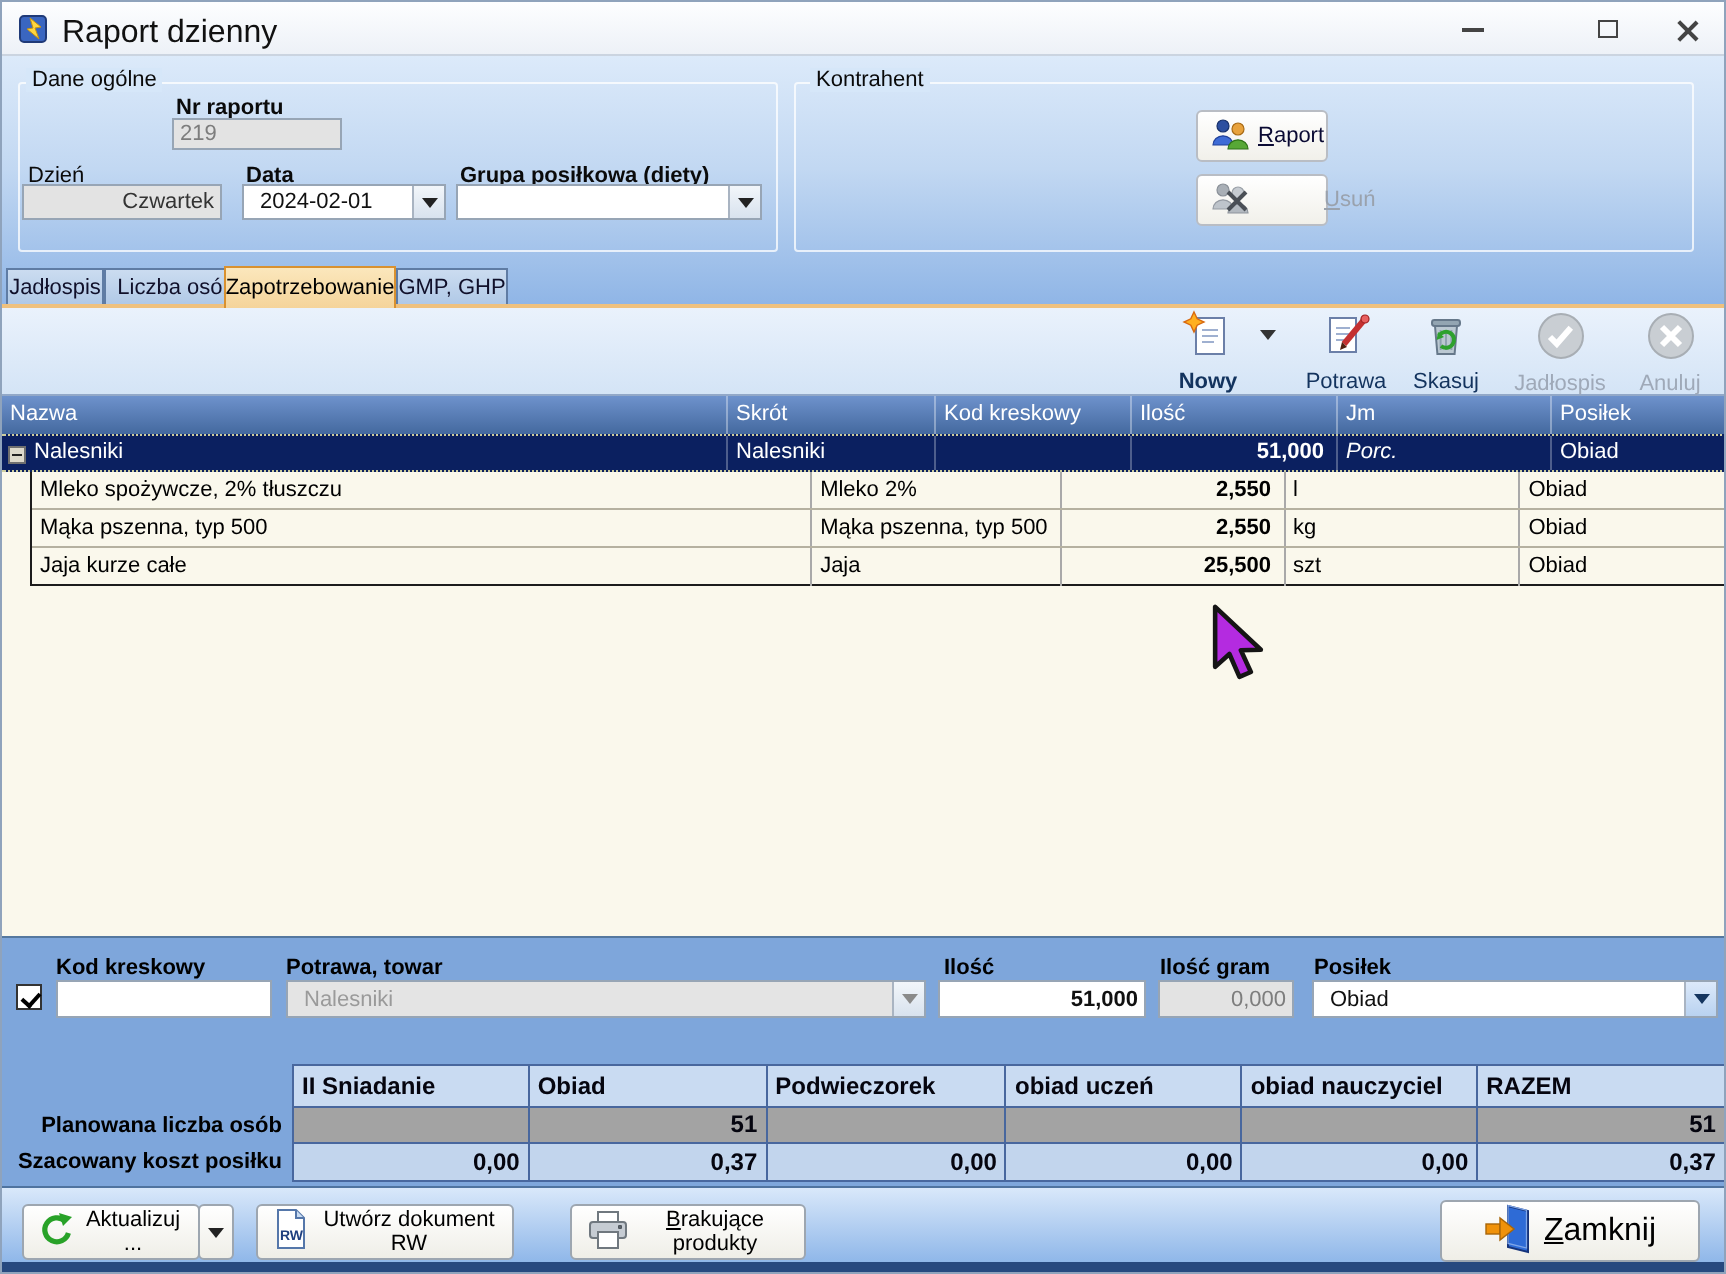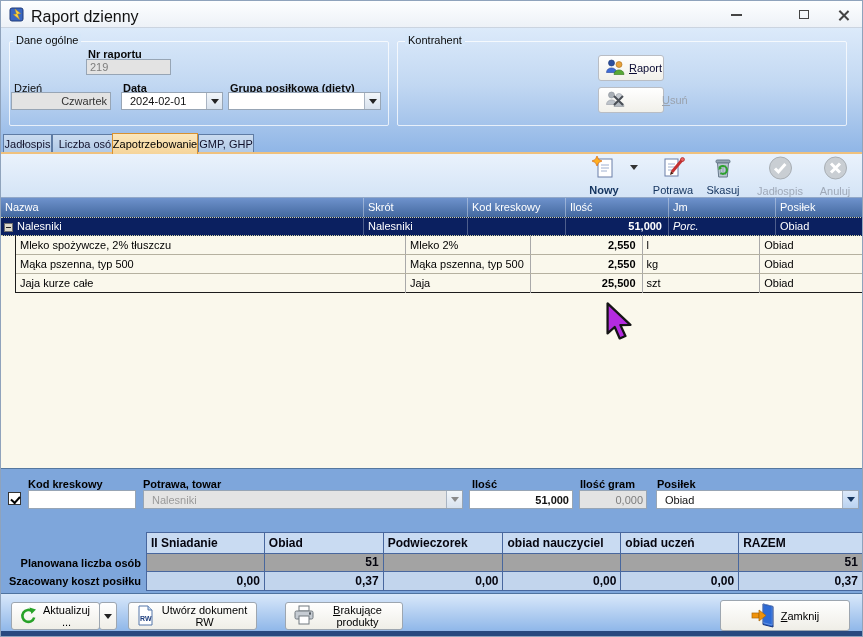--- a/index.html
+++ b/index.html
@@ -314,22 +314,22 @@
   </div>
 
   <span class="sum-label" style="left:0;top:556px;">Planowana liczba osób</span>
   <span class="sum-label" style="left:0;top:574px;">Szacowany koszt posiłku</span>
 
   <div class="sum-table">
     <div class="sum-row sum-head">
       <div class="sum-cell" style="width:118px;">II Sniadanie</div>
       <div class="sum-cell" style="width:119px;">Obiad</div>
       <div class="sum-cell" style="width:120px;">Podwieczorek</div>
+      <div class="sum-cell" style="width:118px;">obiad uczeń</div>
       <div class="sum-cell" style="width:118px;">obiad nauczyciel</div>
-      <div class="sum-cell" style="width:118px;">obiad uczeń</div>
       <div class="sum-cell" style="width:124px;">RAZEM</div>
     </div>
     <div class="sum-row sum-r1">
       <div class="sum-cell" style="width:118px;"></div>
       <div class="sum-cell" style="width:119px;">51</div>
       <div class="sum-cell" style="width:120px;"></div>
       <div class="sum-cell" style="width:118px;"></div>
       <div class="sum-cell" style="width:118px;"></div>
       <div class="sum-cell" style="width:124px;">51</div>
     </div>
@@ -384,17 +384,17 @@
 
   <button class="fbtn" style="left:719px;top:599px;height:31px;width:130px;justify-content:center;">
     <span>
       <svg width="25" height="26">
         <polygon points="12,2 22,4.5 22,25 12,22.5" fill="#2E6BD6" stroke="#15337A"></polygon>
         <polygon points="12,2 22,4.5 22,25 12,22.5" fill="none" stroke="#7FA6E8" stroke-width="0.7" transform="translate(1,0) scale(0.92)"></polygon>
         <rect x="1" y="11" width="7" height="5" fill="#F0920A" stroke="#A86508" stroke-width="0.7"></rect>
         <polygon points="8,8 8,19 15,13.5" fill="#F0920A" stroke="#A86508" stroke-width="0.7"></polygon>
       </svg>
     </span>
-    <span class="ulf" style="display:inline-block;font-size:11px;">Zamknij</span>
+    <span class="ulf" style="display:inline-block;font-size:16px;">Zamknij</span>
   </button>
 
   <div class="bottom-strip"></div>
 </div>
 
 </body></html>

